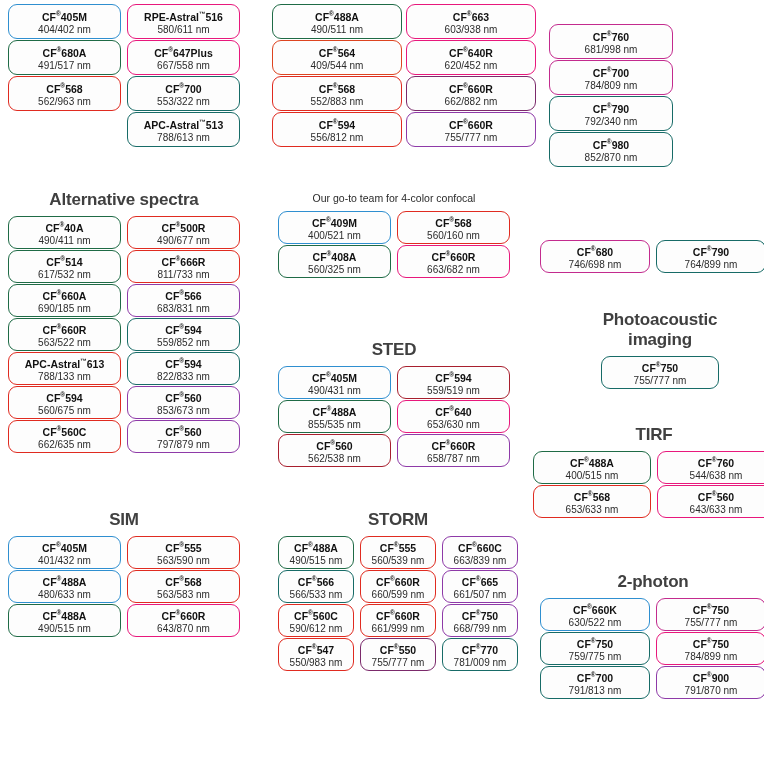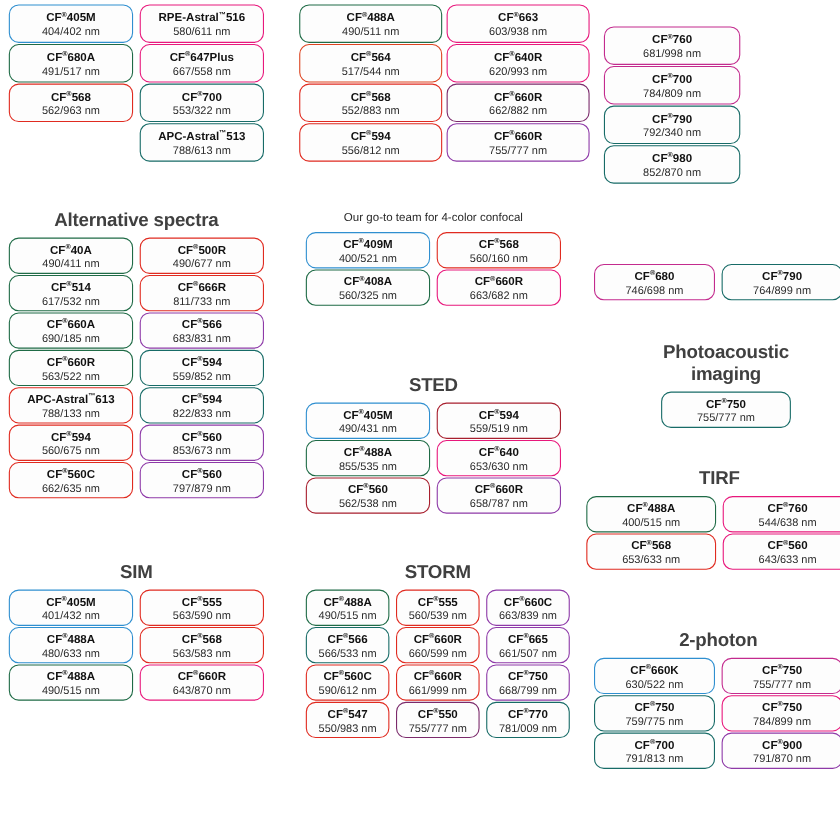--- a/index.html
+++ b/index.html
@@ -111,25 +111,25 @@
         <div class="card c-green" style="width: 130px; height: 35px; margin-right: 4px; margin-bottom: 1px;">
           <div class="nm">CF<sup>®</sup>488A</div>
           <div class="wl">490/511 nm</div>
         </div>
         <div class="card c-pink" style="width: 130px; height: 35px; margin-right: 0px; margin-bottom: 1px;">
           <div class="nm">CF<sup>®</sup>663</div>
           <div class="wl">603/938 nm</div>
         </div>
         <div class="card c-orange" style="width: 130px; height: 35px; margin-right: 4px; margin-bottom: 1px;">
           <div class="nm">CF<sup>®</sup>564</div>
-          <div class="wl">517/544 nm</div>
+          <div class="wl">409/544 nm</div>
         </div>
         <div class="card c-pink" style="width: 130px; height: 35px; margin-right: 0px; margin-bottom: 1px;">
           <div class="nm">CF<sup>®</sup>640R</div>
-          <div class="wl">620/993 nm</div>
+          <div class="wl">620/452 nm</div>
         </div>
         <div class="card c-red" style="width: 130px; height: 35px; margin-right: 4px; margin-bottom: 1px;">
           <div class="nm">CF<sup>®</sup>568</div>
           <div class="wl">552/883 nm</div>
         </div>
         <div class="card c-plum" style="width: 130px; height: 35px; margin-right: 0px; margin-bottom: 1px;">
           <div class="nm">CF<sup>®</sup>660R</div>
           <div class="wl">662/882 nm</div>
         </div>
         <div class="card c-red" style="width: 130px; height: 35px; margin-right: 4px; margin-bottom: 1px;">

